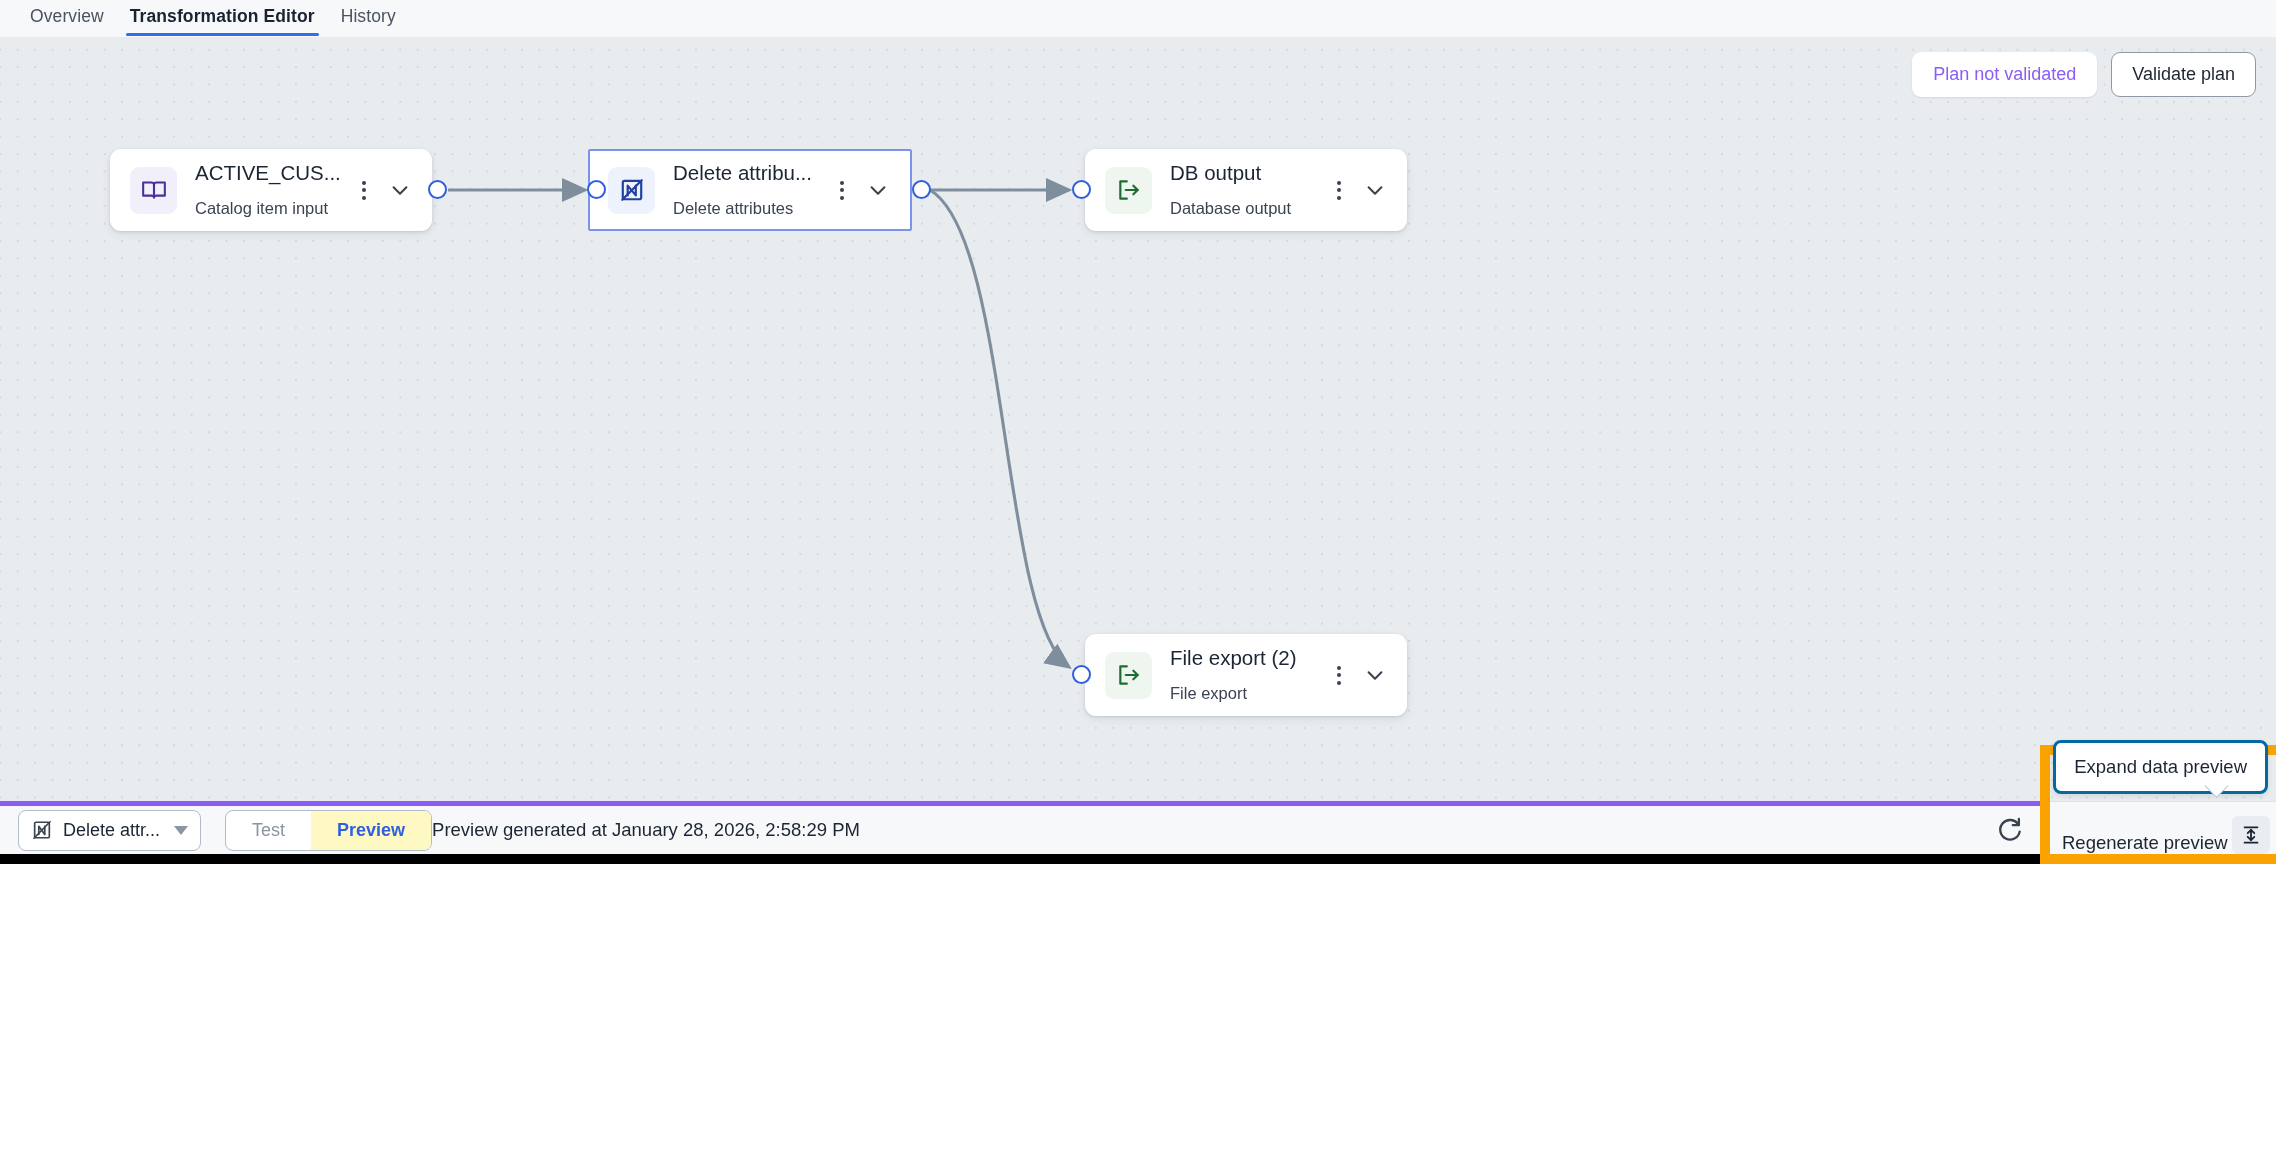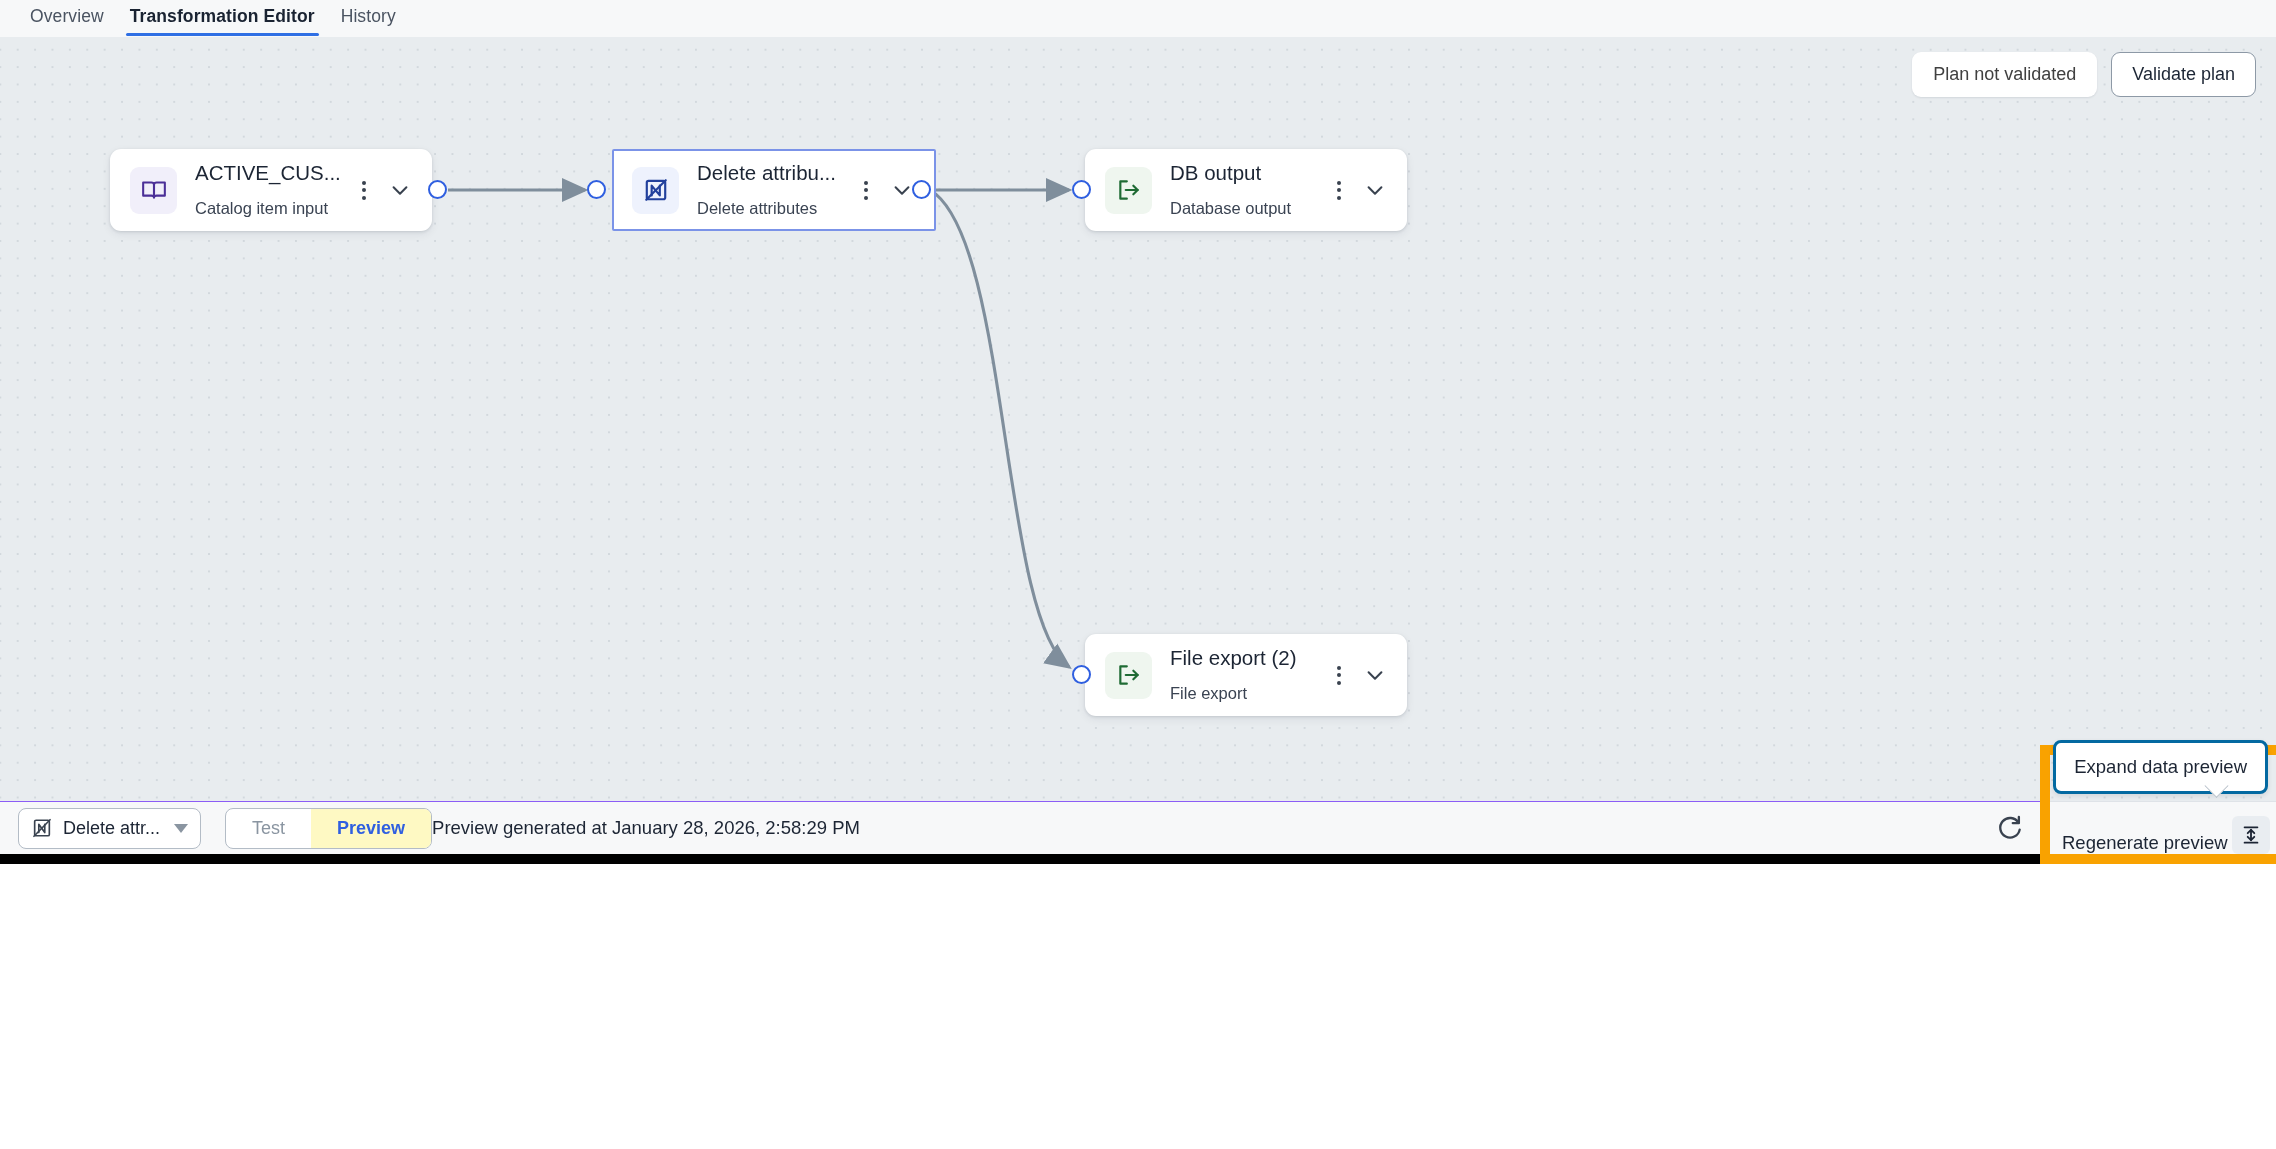--- a/index.html
+++ b/index.html
@@ -173,21 +173,21 @@
     font-size: 18px;
     border-radius: 9px;
     background: #ffffff;
     padding: 11px 20px;
     cursor: pointer;
     white-space: nowrap;
     line-height: 1.15;
   }
   .btn-plain {
     border: 1px solid transparent;
-    color: #404040;
+    color: #8b5cf6;
     box-shadow: 0 1px 2px rgba(20,30,50,0.10);
   }
   .btn-outline {
     border: 1px solid #8d99a6;
     color: #1c2534;
   }
 
   
   .leftTools {
     position: absolute;
@@ -225,21 +225,21 @@
     margin-bottom: 4px;
   }
 
   
   .bottombar {
     position: absolute;
     left: 0; bottom: 10px;
     width: 2276px;
     height: 53px;
     background: #f7f8f9;
-    border-top: 1px solid #8b5cf6;
+    border-top: 5px solid #8b5cf6;
     display: flex;
     align-items: center;
     padding: 0 0 0 18px;
     z-index: 30;
   }
   .blackstrip {
     position: absolute;
     left: 0; bottom: 0;
     width: 2276px;
     height: 10px;
@@ -421,21 +421,21 @@
           </div>
         <div class="chev">
           <svg width="22" height="22" viewBox="0 0 24 24" fill="none" stroke="#39424f" stroke-width="2.2" stroke-linecap="round" stroke-linejoin="round">
               <polyline points="5,9 12,16 19,9"></polyline>
             </svg>
         </div>
       </div>
     </div>
     <div class="port" style="left:428px; top:143px;"></div>
 
-    <div class="node selected" style="left:612px; top:112px; width:324px;">
+    <div class="node selected" style="left:588px; top:112px; width:324px;">
       <div class="node-icon indigo">
         <svg width="26" height="26" viewBox="0 0 24 24" fill="none" stroke="#22409c" stroke-width="2" stroke-linecap="round" stroke-linejoin="round">
           <rect x="3.5" y="3.5" width="17" height="17" rx="1.6"></rect>
           <path d="M8 17 L8 8 L15.5 17 L15.5 8"></path>
           <line x1="3" y1="21" x2="21" y2="3"></line>
         </svg>
       </div>
       <div class="node-text">
         <div class="node-title">Delete attribu...</div>
         <div class="node-sub">Delete attributes</div>

